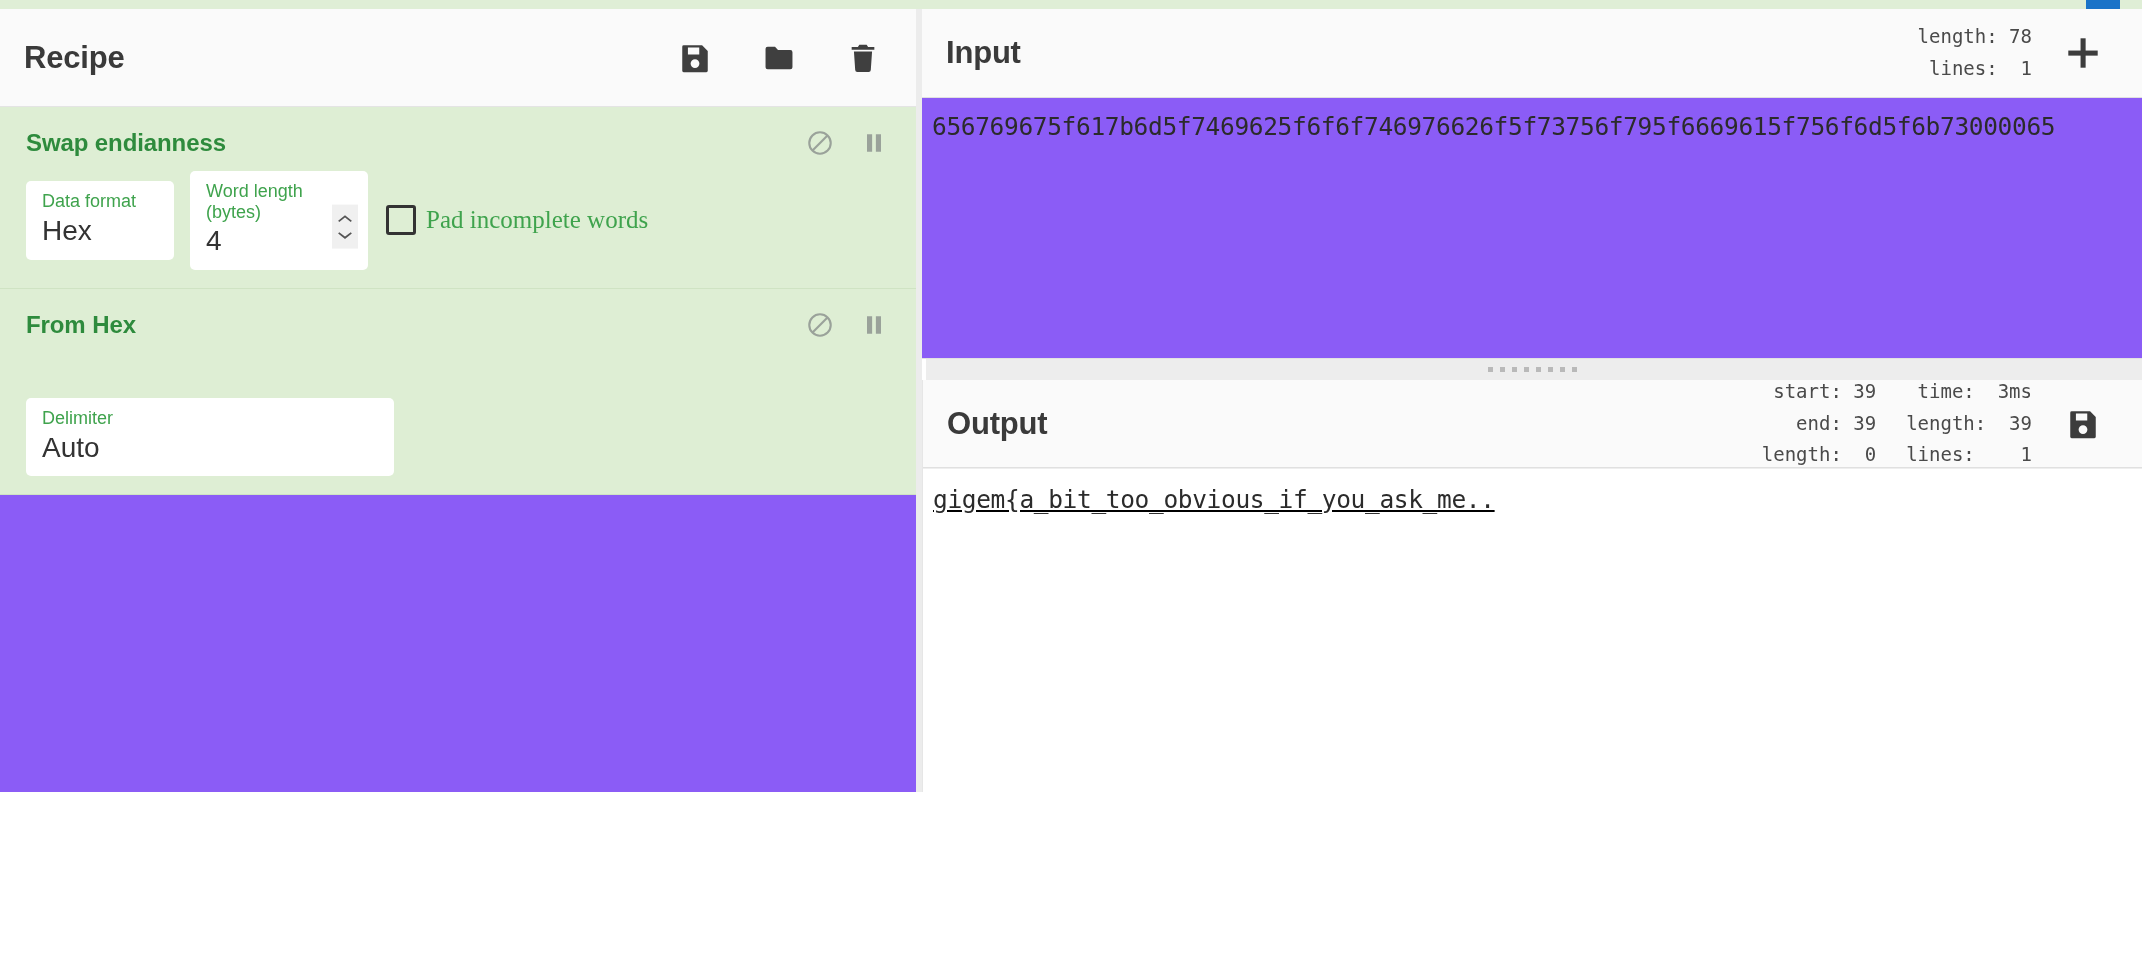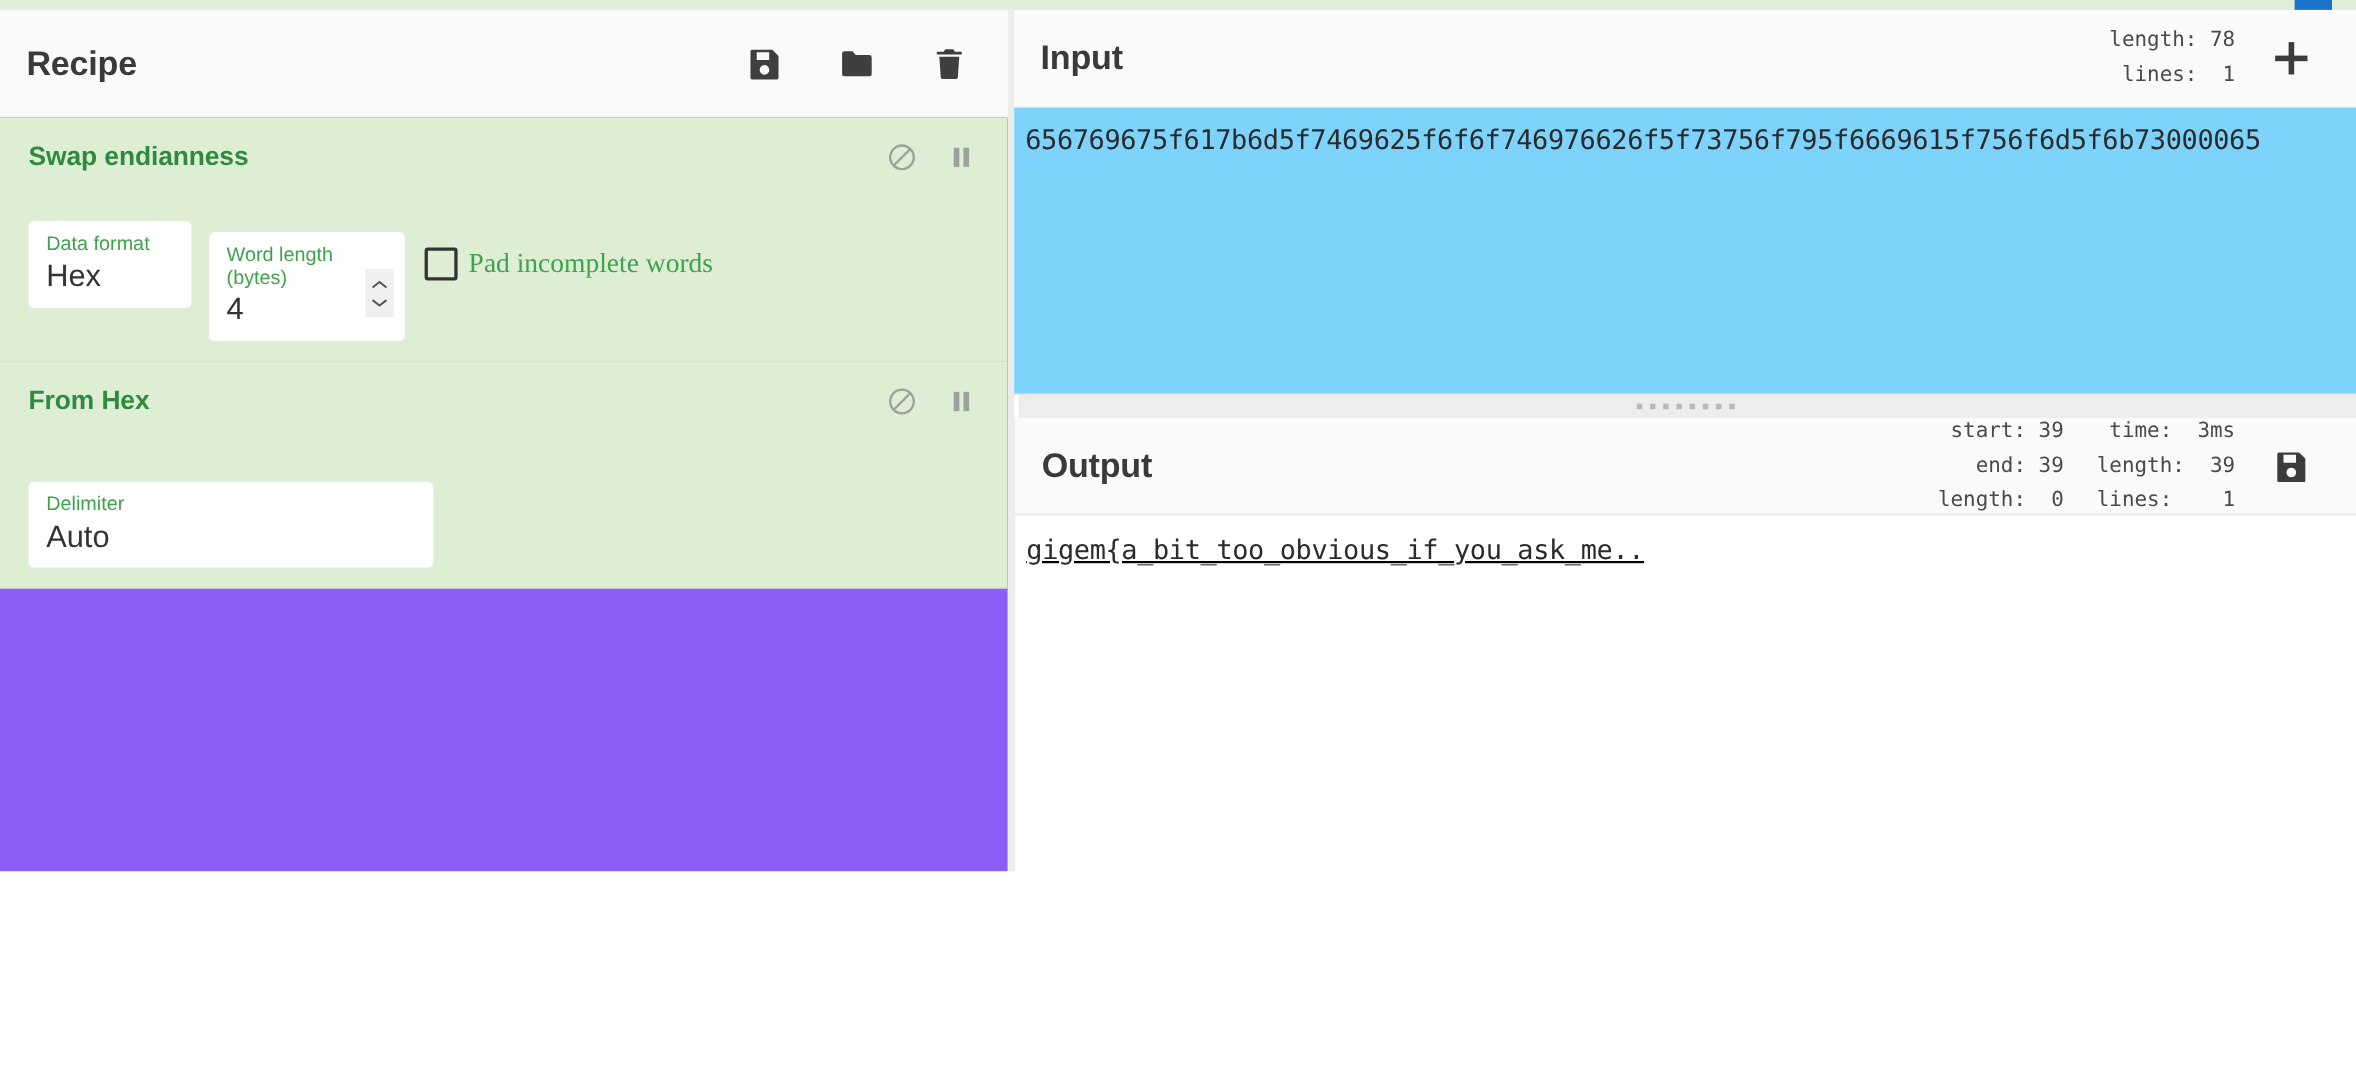--- a/index.html
+++ b/index.html
@@ -132,21 +132,21 @@
     color: #3fa34d;
     line-height: 1.15;
     margin-bottom: 2px;
   }
   .arg-value {
     font-size: 28px;
     color: #333333;
     line-height: 1.2;
   }
   .arg-dataformat { width: 148px; }
-  .arg-wordlength { width: 178px; padding-right: 40px; margin-top: 40px; }
+  .arg-wordlength { width: 178px; padding-right: 40px; }
   .arg-delimiter  { width: 368px; margin-top: 45px; }
 
   .spinner {
     position: absolute;
     right: 10px;
     top: 50%;
     transform: translateY(-35%);
     width: 26px;
     height: 44px;
     background: #f0f0f0;
@@ -235,21 +235,21 @@
     color: #3c3c3c;
     margin-right: 16px;
   }
   .hdr-btn svg { width: 100%; height: 100%; display: block; fill: currentColor; }
   .hdr-btn.plus svg { width: 44px; height: 44px; }
   .hdr-btn.save svg { width: 34px; height: 34px; }
 
   .io-body {
     flex: 1 1 auto;
     min-height: 0;
-    background: #7dd3fc;
+    background: #8b5cf6;
     padding: 12px 0 0 0;
     overflow: hidden;
     position: relative;
   }
   .io-text {
     font-family: "DejaVu Sans Mono", monospace;
     font-size: 24.5px;
     line-height: 1.35;
     color: #2b2b2b;
     white-space: pre;

